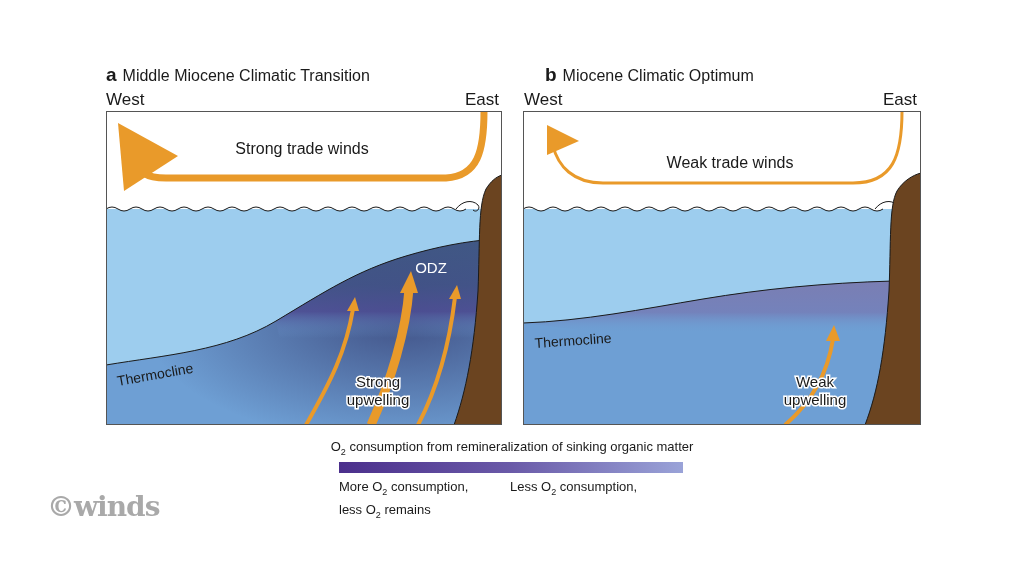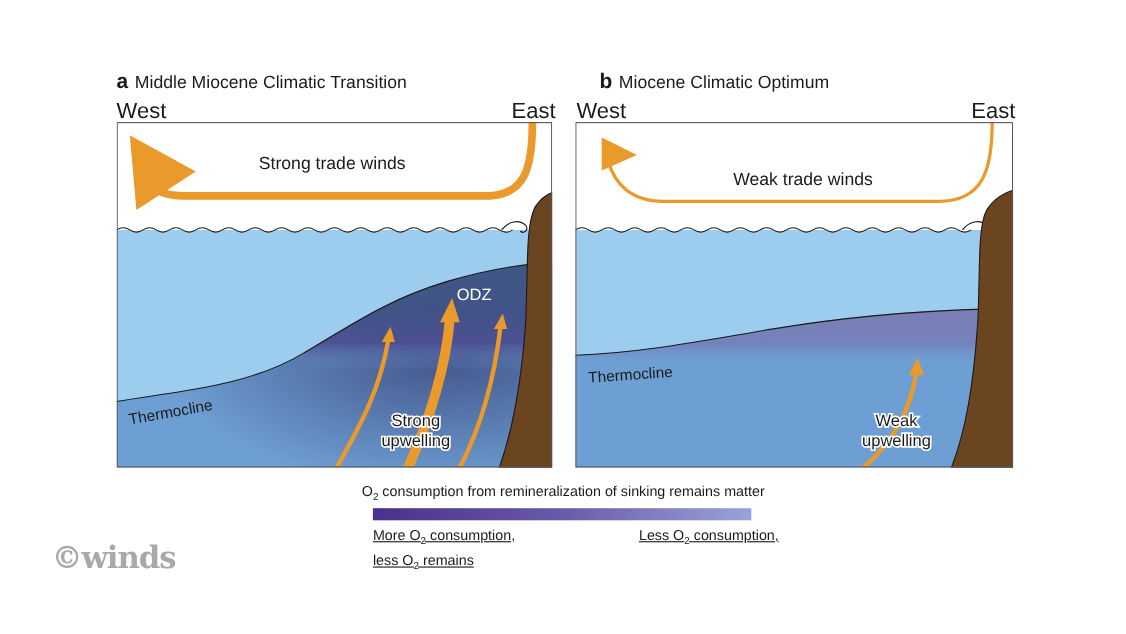--- a/index.html
+++ b/index.html
@@ -1,28 +1,28 @@
 <!DOCTYPE html>
 <html><head>
 <meta charset="utf-8">
 <style>
   html, body { margin: 0; padding: 0; background: #ffffff; }
   body { width: 1024px; height: 576px; position: relative; overflow: hidden;
          font-family: "Liberation Sans", sans-serif; color: #1a1a1a; }
   .panel-title { position: absolute; font-size: 16px; top: 64px; white-space: nowrap; }
   .panel-title .letter { font-weight: bold; font-size: 19px; margin-right: 6px; }
-  .dir { position: absolute; top: 90px; font-size: 20px; text-align: right; }
+  .dir { position: absolute; top: 90px; font-size: 17px; text-align: right; }
   svg.panel { position: absolute; top: 111px; }
   .legend-title { position: absolute; top: 439px; left: 0; width: 1024px; text-align: center; font-size: 13px; }
   .legend-title sub, .leg-text sub { font-size: 9px; }
   .legend-bar { position: absolute; top: 462px; left: 339px; width: 344px; height: 11px;
                 background: linear-gradient(to right, #4b2f8c, #6a5aa8 50%, #9aa3d8); }
-  .leg-text { position: absolute; top: 478px; font-size: 13px; line-height: 17px; text-decoration: underline; }
+  .leg-text { position: absolute; top: 478px; font-size: 13px; line-height: 17px; }
   .leg-left { left: 339px; text-align: left; }
-  .leg-right { left: 535px; width: 173px; text-align: right; }
+  .leg-right { left: 510px; width: 173px; }
   .logo { position: absolute; left: 47px; top: 490px; font-family: "DejaVu Serif", serif;
           font-weight: bold; font-size: 28px; color: #a9a9a9; letter-spacing: -1px; }
 </style>
 </head>
 <body>
 
 <div class="panel-title" style="left:106px;">
   <span class="letter">a</span><span>Middle Miocene Climatic Transition</span>
 </div>
 <div class="dir" style="left:106px;">West</div>
@@ -113,21 +113,21 @@
     <path d="M379,0 C379,45 370,72 330,72 L80,72 C50,72 35,55 30,35" fill="none" stroke="#e99a2a" stroke-width="3"></path>
     <polygon points="24,14 56,30 24,44" fill="#e99a2a"></polygon>
   </g>
   <rect x="0.5" y="0.5" width="397" height="313" fill="none" stroke="#555" stroke-width="1"></rect>
   <text x="207" y="57" font-family="Liberation Sans, sans-serif" font-size="16" text-anchor="middle" fill="#1a1a1a">Weak trade winds</text>
   <text x="12" y="237" font-family="Liberation Sans, sans-serif" font-size="14" fill="#1a1a1a" transform="rotate(-4 12 237)">Thermocline</text>
   <text x="292" y="276" font-family="Liberation Sans, sans-serif" font-size="15" text-anchor="middle" fill="#1a1a1a" stroke="#ffffff" stroke-width="3" paint-order="stroke">Weak</text>
   <text x="292" y="294" font-family="Liberation Sans, sans-serif" font-size="15" text-anchor="middle" fill="#1a1a1a" stroke="#ffffff" stroke-width="3" paint-order="stroke">upwelling</text>
 </svg>
 
-<div class="legend-title"><span>O</span><sub>2</sub><span> consumption from remineralization of sinking remains matter</span></div>
+<div class="legend-title"><span>O</span><sub>2</sub><span> consumption from remineralization of sinking organic matter</span></div>
 <div class="legend-bar"></div>
 <div class="leg-text leg-left">
   <div><span>More O</span><sub>2</sub><span> consumption,</span></div>
   <div><span>less O</span><sub>2</sub><span> remains</span></div>
 </div>
 <div class="leg-text leg-right">
   <div><span>Less O</span><sub>2</sub><span> consumption,</span></div>
 </div>
 
 <div class="logo">©winds</div>

